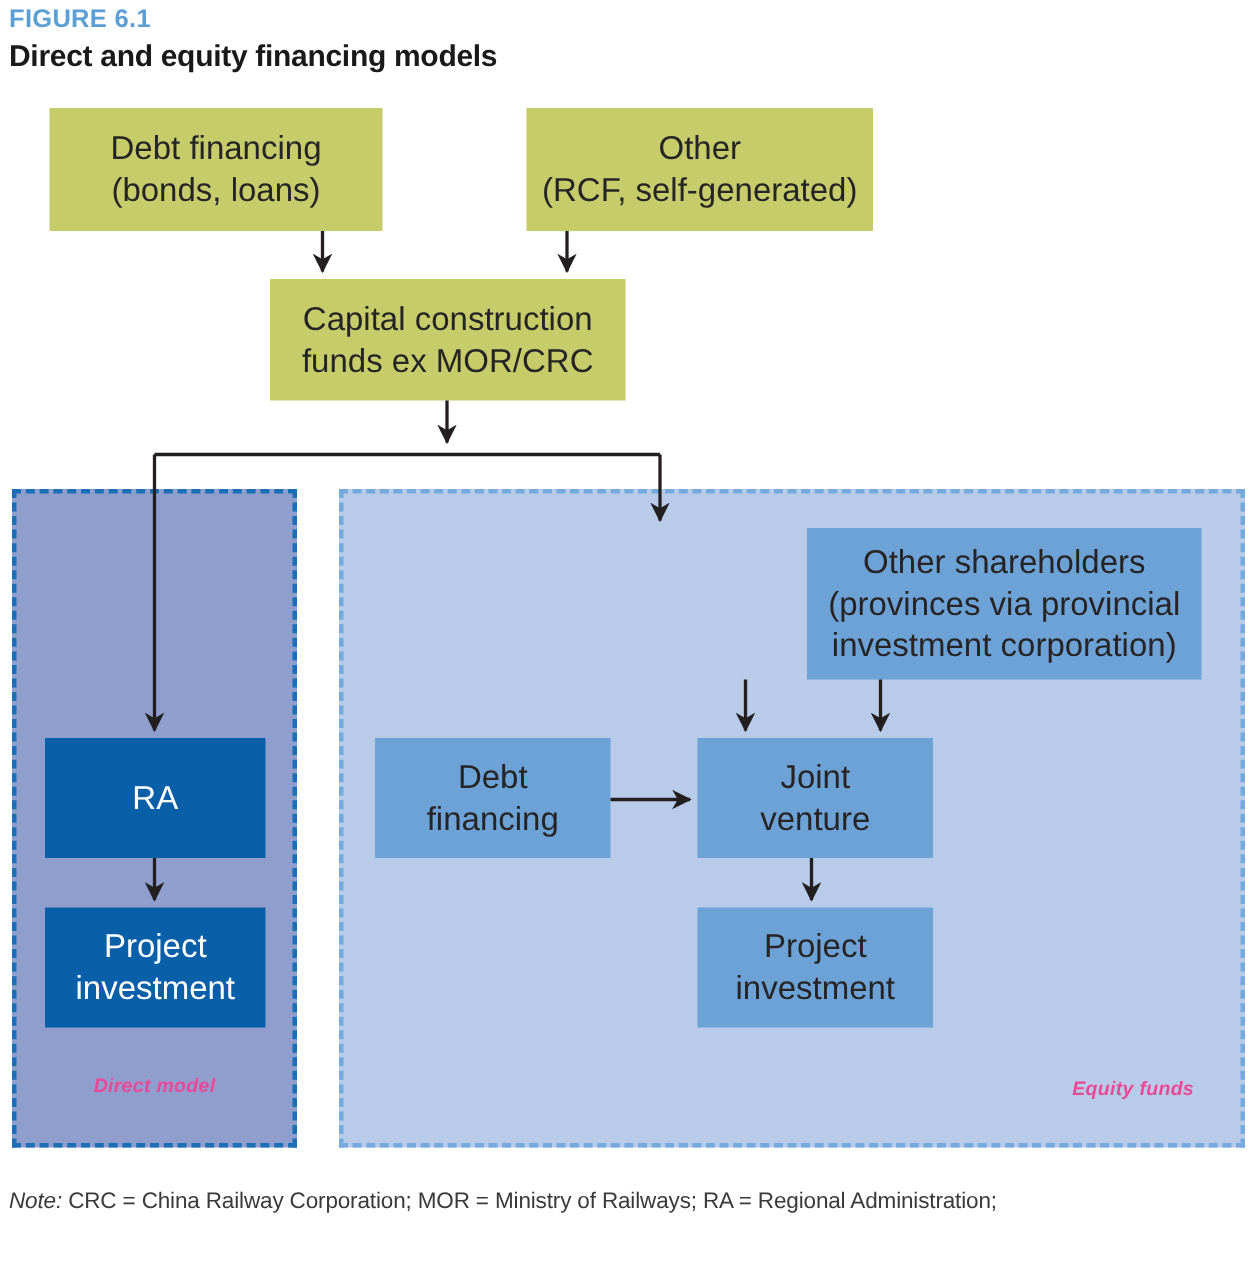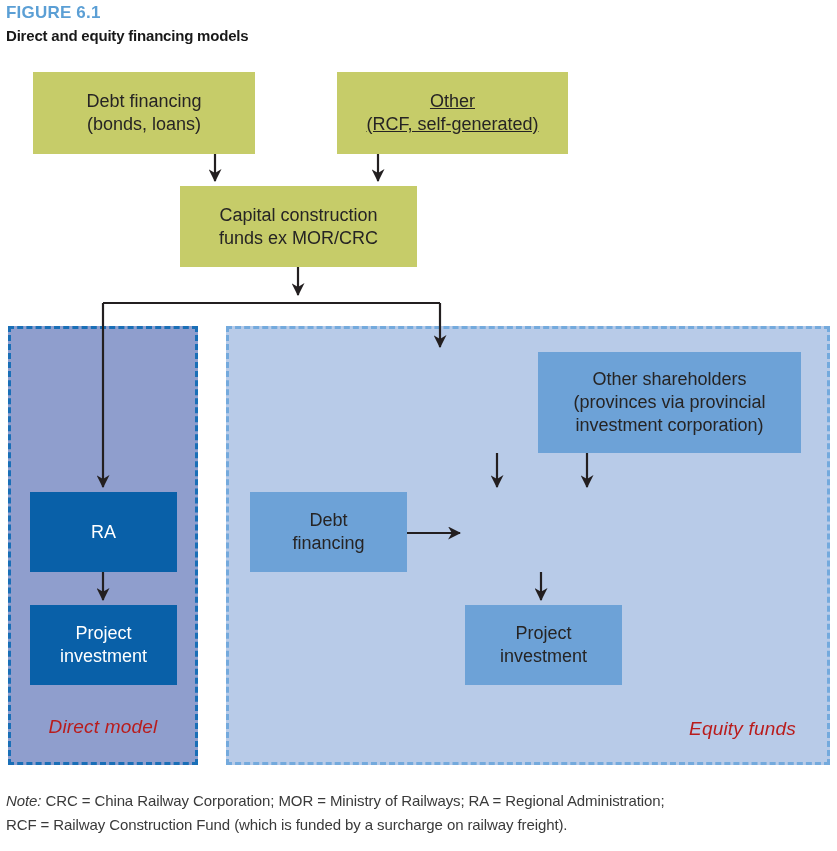--- a/index.html
+++ b/index.html
@@ -14,21 +14,21 @@
     padding-left: 36px;
   }
 
   .fig-label {
     position: absolute; left: 6px; top: 3px;
     font-size: 17px; font-weight: bold; letter-spacing: 0.2px;
     color: var(--accent-blue, #5B9FD5);
   }
   .fig-title {
     position: absolute; left: 6px; top: 27px;
-    font-size: 15px; font-weight: bold; letter-spacing: -0.2px;
+    font-size: 20px; font-weight: bold; letter-spacing: -0.2px;
     color: #191919;
   }
 
   .panel {
     position: absolute; box-sizing: border-box; z-index: 1;
   }
   .panel.direct {
     left: 8px; top: 326px; width: 190px; height: 439px;
     background: var(--panel-direct-bg, #8F9ECD);
     border: 3px dashed var(--panel-direct-border, #1A6FB7);
@@ -36,42 +36,42 @@
   .panel.equity {
     left: 226px; top: 326px; width: 604px; height: 439px;
     background: var(--panel-equity-bg, #B8CBE8);
     border: 3px dashed var(--panel-equity-border, #74AADD);
   }
 
   .box {
     position: absolute; z-index: 2;
     display: flex; align-items: center; justify-content: center;
     text-align: center; white-space: pre-line;
-    font-size: 18px; line-height: 1.27;
+    font-size: 22px; line-height: 1.27;
     color: var(--text-dark, #262424);
   }
   .box.olive { background: var(--olive-box, #C6CC69); }
   .box.mid   { background: var(--mid-blue-box, #6DA2D7); }
   .box.dark  { background: var(--dark-blue-box, #0960A8); color: #ffffff; }
 
   .box.debt-top   { left: 33px;  top: 72px;  width: 222px; height: 82px; }
-  .box.other-top  { left: 337px; top: 72px;  width: 231px; height: 82px; text-decoration: underline; }
+  .box.other-top  { left: 351px; top: 72px;  width: 231px; height: 82px; }
   .box.capital    { left: 180px; top: 186px; width: 237px; height: 81px; }
   .box.ra         { left: 30px;  top: 492px; width: 147px; height: 80px; }
   .box.proj-left  { left: 30px;  top: 605px; width: 147px; height: 80px; }
   .box.mor-veh    { left: 250px; top: 352px; width: 265px; height: 101px; }
   .box.other-sh   { left: 538px; top: 352px; width: 263px; height: 101px; }
   .box.debt-fin   { left: 250px; top: 492px; width: 157px; height: 80px; }
   .box.jv         { left: 465px; top: 492px; width: 157px; height: 80px; }
   .box.proj-right { left: 465px; top: 605px; width: 157px; height: 80px; }
 
   .panel-label {
     position: absolute; z-index: 2;
-    font-size: 19px; font-weight: normal; font-style: italic;
-    color: #b91c1c; letter-spacing: 0.2px;
+    font-size: 13px; font-weight: bold; font-style: italic;
+    color: #ec4899; letter-spacing: 0.2px;
   }
   .panel-label.direct { left: 8px; top: 716px; width: 190px; text-align: center; }
   .panel-label.equity { left: 226px; top: 718px; width: 578px; text-align: right; padding-right: 8px; box-sizing: border-box; }
 
   svg.arrows {
     position: absolute; left: 0; top: 0; z-index: 3;
     pointer-events: none;
   }
   svg.arrows line, svg.arrows path.link {
     stroke: var(--arrow, #231F20); stroke-width: 2.2; fill: none;
@@ -104,20 +104,22 @@
 
   <div class="box dark ra">RA</div>
   <div class="box dark proj-left">Project
 investment</div>
 
   <div class="box mid other-sh">Other shareholders
 (provinces via provincial
 investment corporation)</div>
   <div class="box mid debt-fin">Debt
 financing</div>
+  <div class="box mid jv">Joint
+venture</div>
   <div class="box mid proj-right">Project
 investment</div>
 
   <div class="panel-label direct">Direct model</div>
   <div class="panel-label equity">Equity funds</div>
 
   <svg class="arrows" width="837" height="851" viewBox="0 0 837 851">
     <defs>
       <marker id="ah" viewBox="0 0 12 12" markerWidth="13" markerHeight="13" refX="11" refY="6" orient="auto" markerUnits="userSpaceOnUse">
         <path d="M0,0 L12,6 L0,12 L3.5,6 Z" fill="#231F20"></path>
@@ -131,16 +133,15 @@
     <line x1="440" y1="303" x2="440" y2="347" marker-end="url(#ah)"></line>
     <line x1="103" y1="572" x2="103" y2="600" marker-end="url(#ah)"></line>
     <line x1="497" y1="453" x2="497" y2="487" marker-end="url(#ah)"></line>
     <line x1="587" y1="453" x2="587" y2="487" marker-end="url(#ah)"></line>
     <line x1="407" y1="533" x2="460" y2="533" marker-end="url(#ah)"></line>
     <line x1="541" y1="572" x2="541" y2="600" marker-end="url(#ah)"></line>
   </svg>
 
   <div class="note">
     <span class="ital">Note:</span><span> CRC = China Railway Corporation; MOR = Ministry of Railways; RA = Regional Administration;</span><br>
-    <span>RCF = Railway Construction Fund (which is funded by a surcharge on railway freight).</span>
   </div>
 
 </div>
 
 </body></html>

